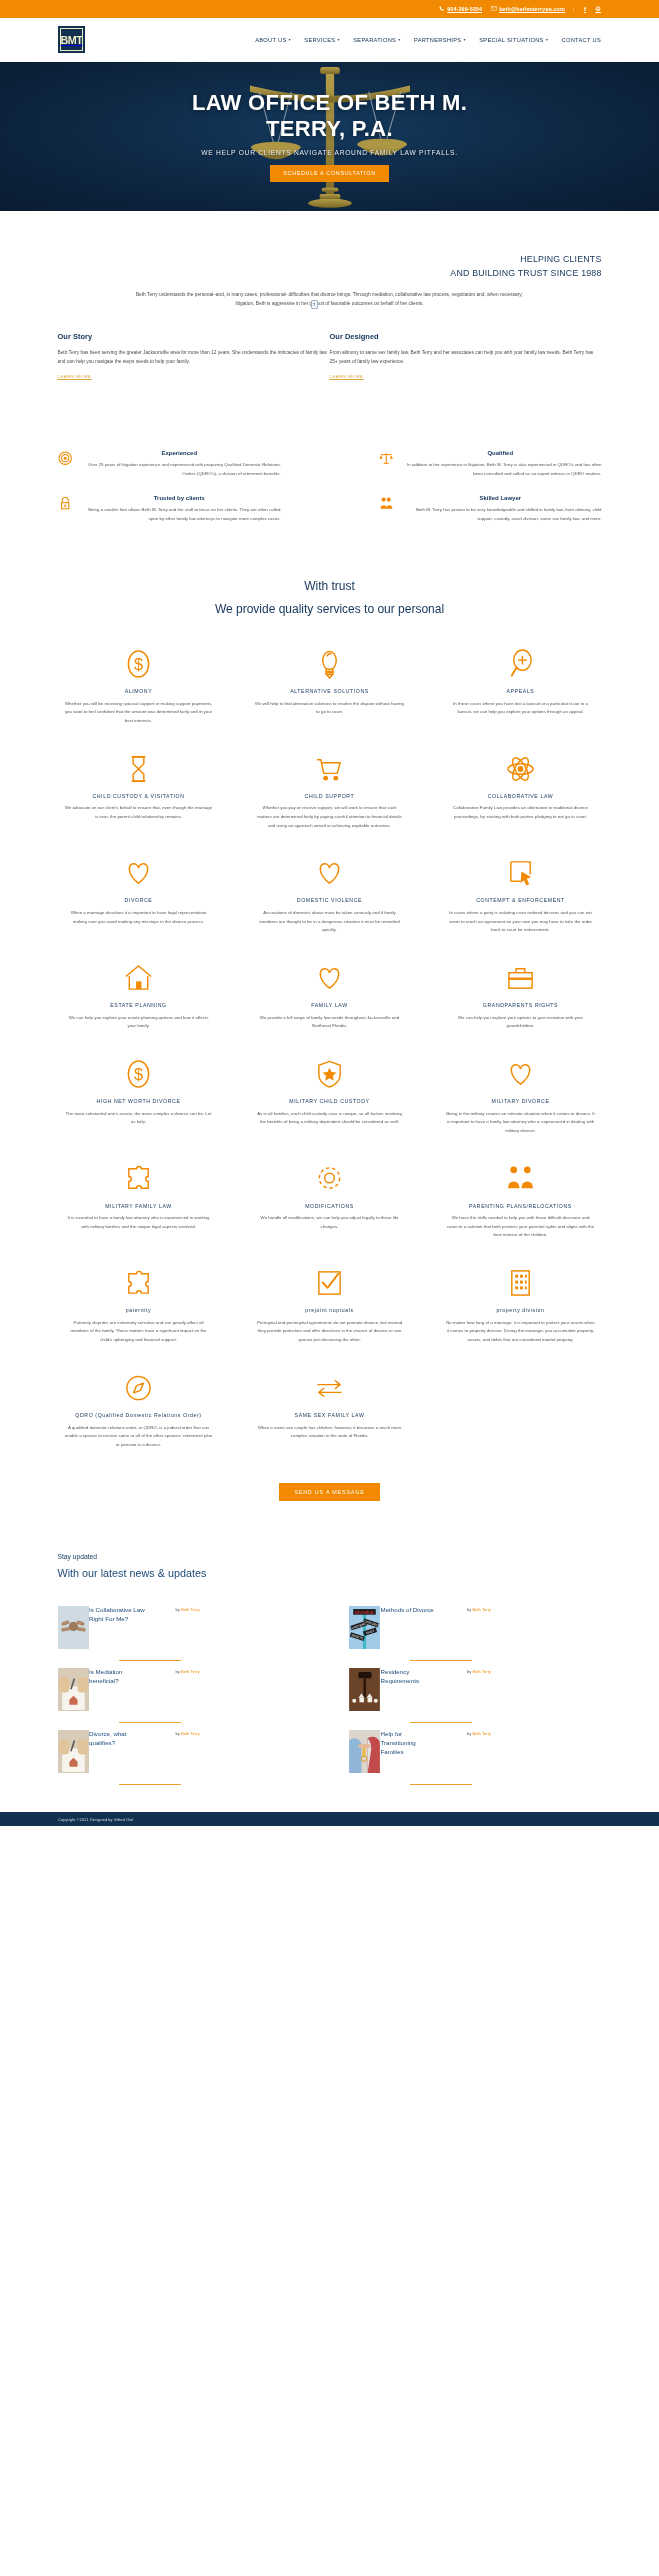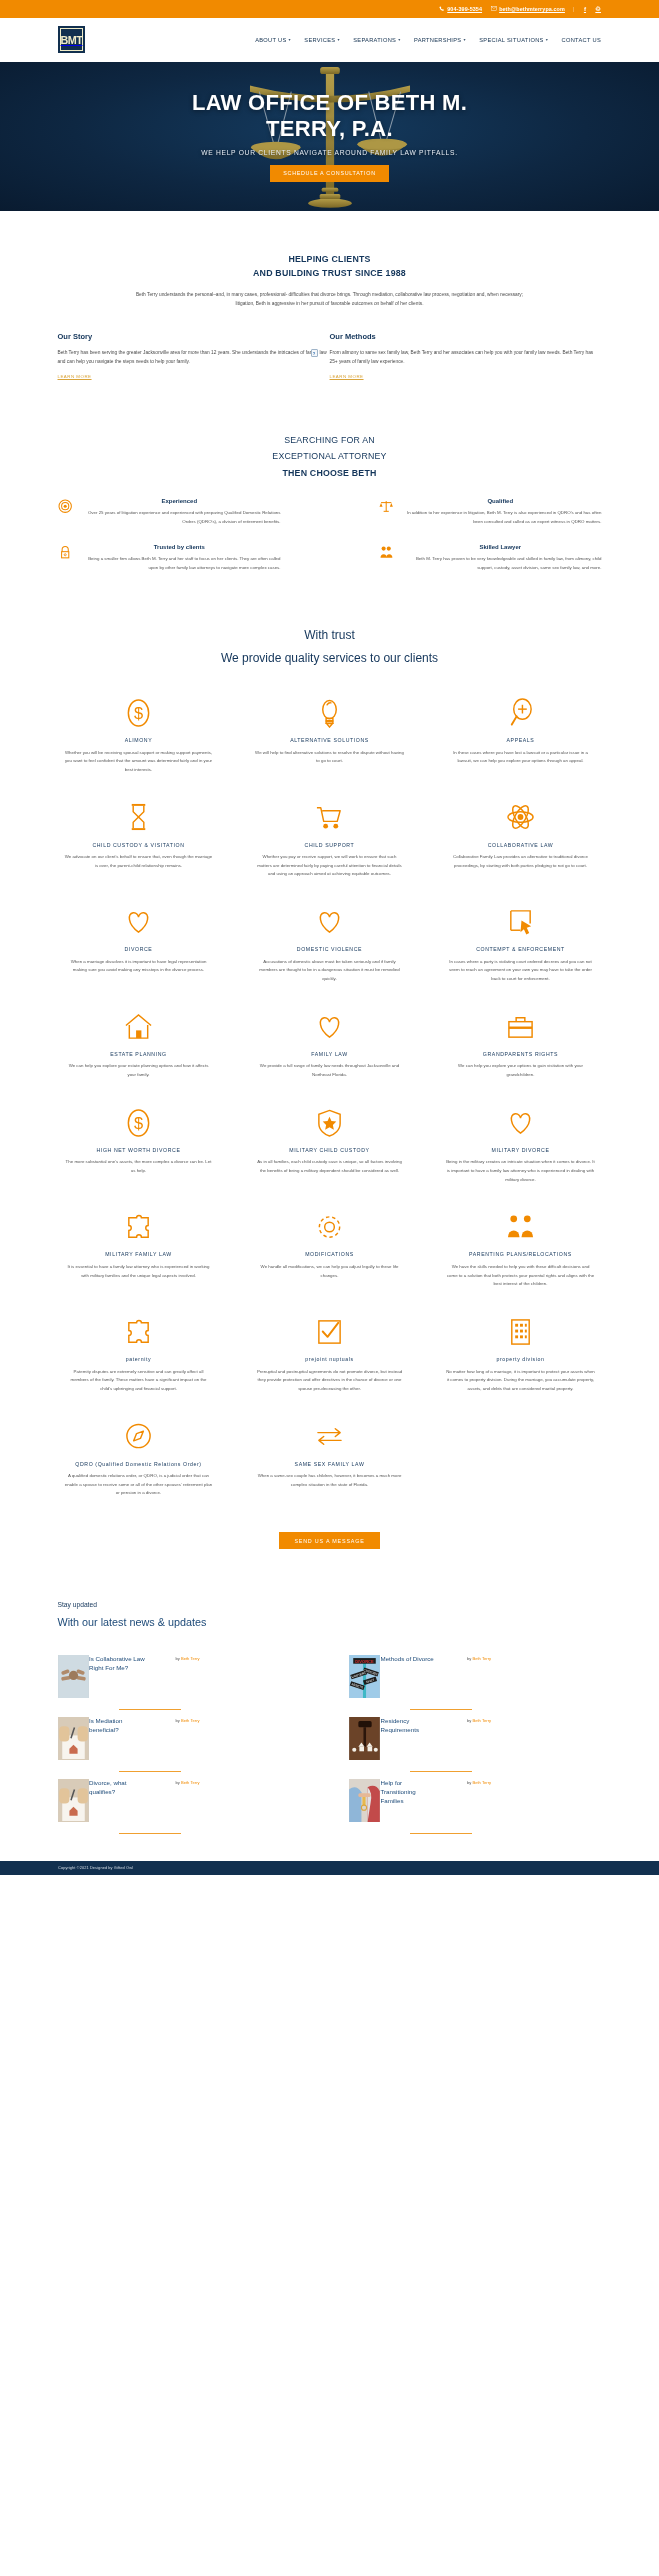--- a/index.html
+++ b/index.html
@@ -132,23 +132,23 @@
     letter-spacing: 0.7px;
     padding: 5.2px 13.4px;
     border: none;
     cursor: pointer;
     font-family: "Liberation Sans", sans-serif;
   }
 
   
   .wrap { width: 544px; margin: 0 auto; padding: 0 0px; }
   .sec-head-navy {
-    text-align: center;
+    text-align: right;
     color: #13355a;
-    font-weight: bold;
+    font-weight: normal;
     font-size: 8.8px;
     letter-spacing: 0.2px;
     line-height: 1.65;
   }
   .intro-p {
     text-align: center;
     font-size: 4.8px;
     color: #4b4b4b;
     line-height: 1.95;
     max-width: 407px;
@@ -449,33 +449,28 @@
   </div>
   <p class="intro-p">Beth Terry understands the personal–and, in many cases, professional- difficulties that divorce brings. Through mediation, collaborative law process, negotiation and, when necessary; litigation, Beth is aggressive in her pursuit of favorable outcomes on behalf of her clients.</p>
 
   <div class="two-col">
     <div class="col">
       <div class="col-title">Our Story</div>
       <div class="col-body">Beth Terry has been serving the greater Jacksonville area for more than 12 years. She understands the intricacies of family law and can help you navigate the steps needs to help your family.</div>
       <a class="learn-more" href="#">LEARN MORE</a>
     </div>
     <div class="col">
-      <div class="col-title">Our Methods</div>
+      <div class="col-title">Our Designed</div>
       <div class="col-body">From alimony to same sex family law, Beth Terry and her associates can help you with your family law needs. Beth Terry has 25+ years of family law experience.</div>
       <a class="learn-more" href="#">LEARN MORE</a>
     </div>
   </div>
 </section>
 
 <section class="wrap pad-t-100">
-  <div class="choose-head">
-    <div>SEARCHING FOR AN</div>
-    <div>EXCEPTIONAL ATTORNEY</div>
-    <div class="b">THEN CHOOSE BETH</div>
-  </div>
 
   <div class="feat-grid">
 
     <div class="feat">
       <span class="feat-ico">
         <svg viewBox="0 0 28 28" width="14.4" height="14.4">
           <circle cx="14" cy="14" r="12" fill="none" stroke="#f18a00" stroke-width="2"></circle>
           <circle cx="14" cy="14" r="7" fill="none" stroke="#f18a00" stroke-width="2"></circle>
           <circle cx="14" cy="14" r="3" fill="#f18a00"></circle>
         </svg>
@@ -533,21 +528,21 @@
   </div>
 
   <div style="position:relative;height:0;">
     <span class="broken-img" style="position:absolute;left:253px;top:-223px;">?</span>
   </div>
 </section>
 
 <section class="wrap pad-t-100">
   <div class="svc-head">
     <div>With trust</div>
-    <div>We provide quality services to our clients</div>
+    <div>We provide quality services to our personal</div>
   </div>
 
   <div class="svc-grid">
 
     <div class="svc">
       <span class="svc-ico">
         <svg viewBox="0 0 60 62" width="29" height="30">
             <ellipse cx="30" cy="31" rx="21" ry="27" fill="none" stroke="#f18a00" stroke-width="3"></ellipse>
             <text x="30" y="44" font-size="34" font-family="Liberation Sans, sans-serif" fill="#f18a00" text-anchor="middle">$</text>
           </svg>

